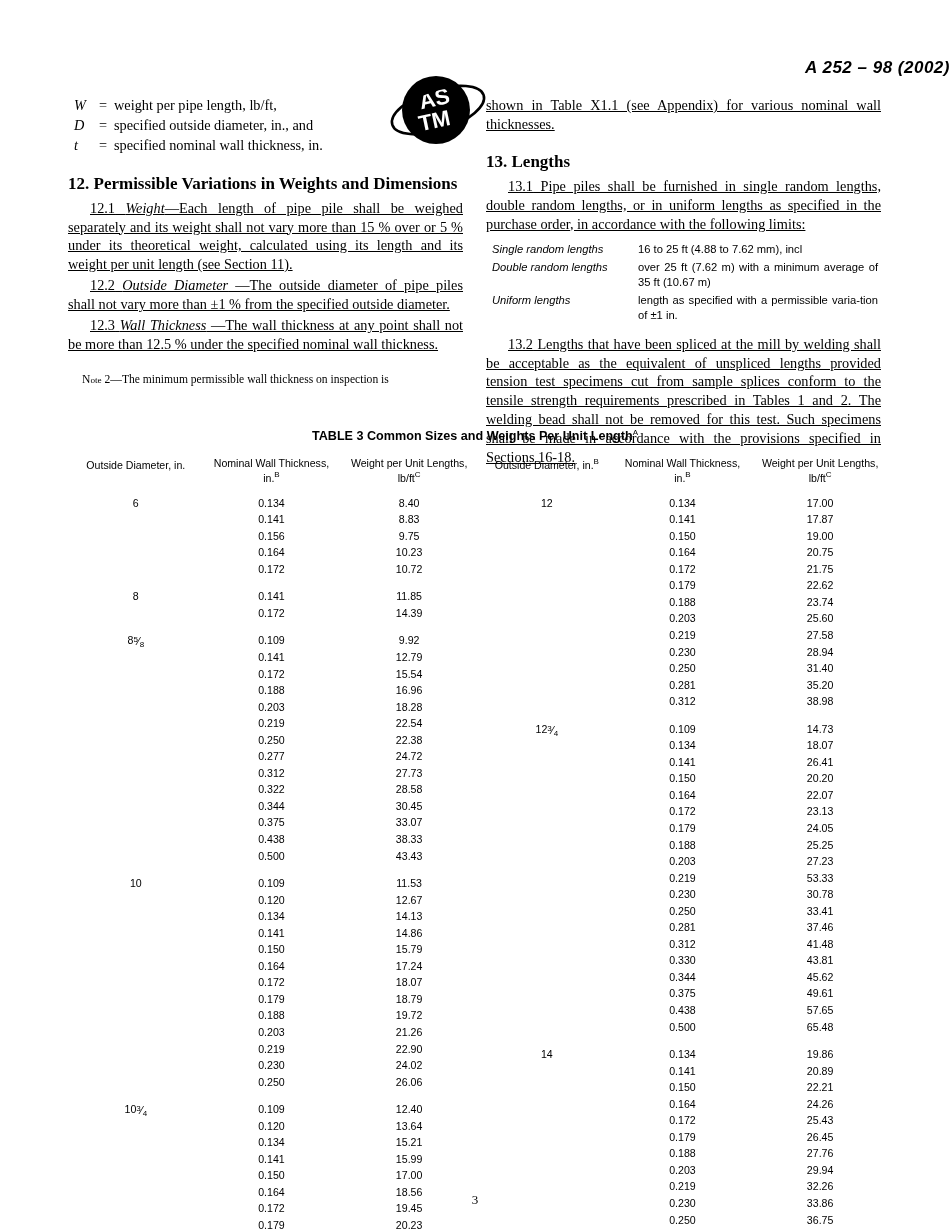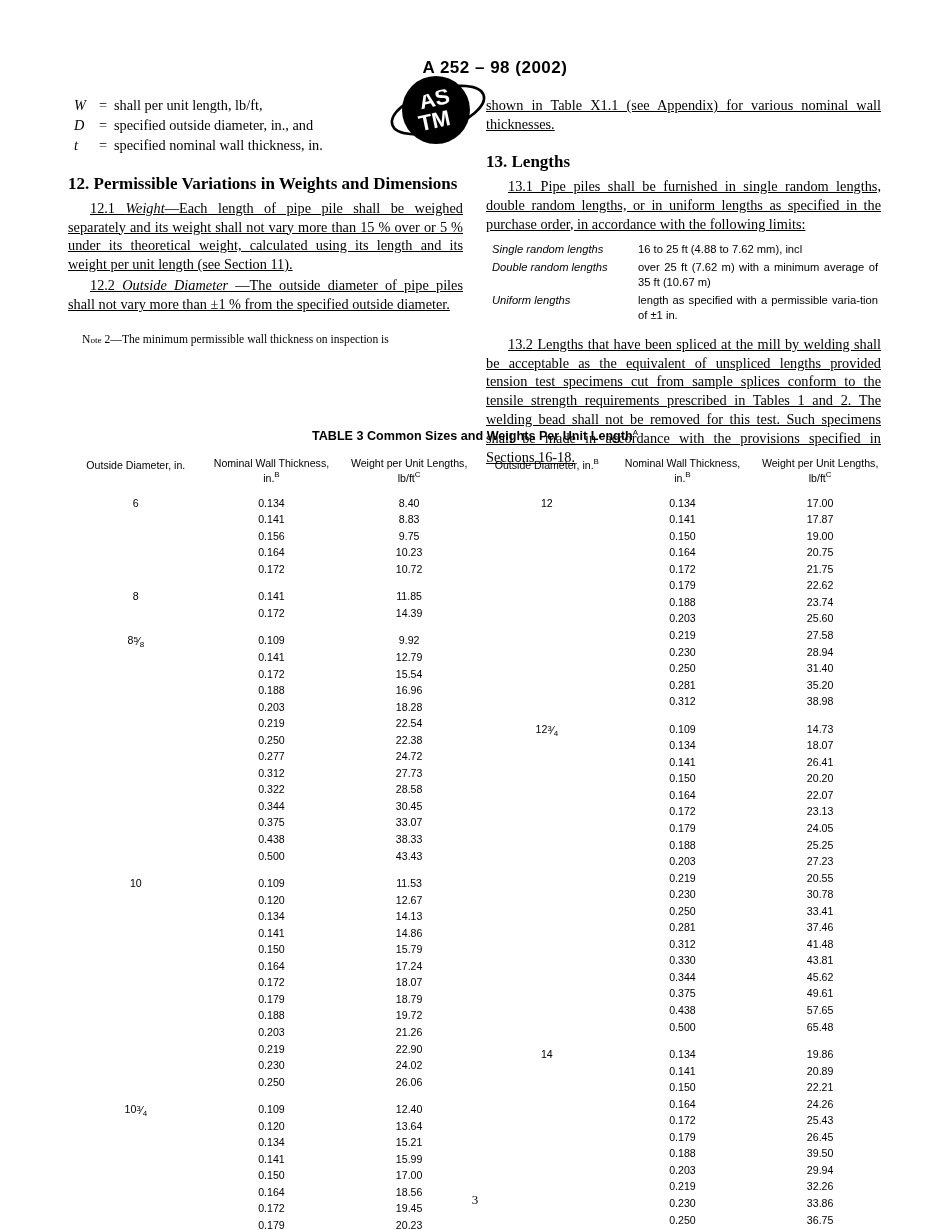--- a/index.html
+++ b/index.html
@@ -13,22 +13,23 @@
     position: relative;
     overflow: hidden;
   }
 
   .page { position: relative; width: 950px; height: 1230px; }
 
   
   .header {
     position: absolute;
     top: 58px; left: 0; right: 0;
-    text-align: center;
+    text-align: right;
     height: 50px;
+    font-style: italic;
   }
   .header-title {
     font-family: "Liberation Sans", sans-serif;
     font-weight: bold;
     font-size: 17px;
     letter-spacing: 0.5px;
     position: relative;
     z-index: 3;
     display: inline-block;
     padding-left: 40px;
@@ -191,21 +192,21 @@
   </div>
 
   <div class="col col-left">
 
     <div class="deflist">
       <table>
         <tbody>
             <tr>
           <td class="sym">W</td>
           <td class="eq">=</td>
-          <td>shall per unit length, lb/ft,</td>
+          <td>weight per pipe length, lb/ft,</td>
         </tr>
         <tr>
           <td class="sym">D</td>
           <td class="eq">=</td>
           <td>specified outside diameter, in., and</td>
         </tr>
         <tr>
           <td class="sym">t</td>
           <td class="eq">=</td>
           <td>specified nominal wall thickness, in.</td>
@@ -213,20 +214,21 @@
       </tbody>
         </table>
     </div>
 
     <h2 class="sec">12.  Permissible Variations in Weights and Dimensions</h2>
 
     <p class="para"><span>12.1</span> <span class="it">Weight</span><span>—Each length of pipe pile shall be weighed separately and its weight shall not vary more than 15 % over or 5 % under its theoretical weight, calculated using its length and its weight per unit length (see Section 11).</span></p>
 
     <p class="para"><span>12.2</span> <span class="it">Outside Diameter</span><span> —The outside diameter of pipe piles shall not vary more than ±1 % from the specified outside diameter.</span></p>
 
+    <p class="para"><span>12.3</span> <span class="it">Wall Thickness</span><span> —The wall thickness at any point shall not be more than 12.5 % under the specified nominal wall thickness.</span></p>
 
     <p class="note"><span class="sc-n">N</span><span class="sc-ote">ote</span><span> 2—The minimum permissible wall thickness on inspection is</span></p>
 
   </div>
 
   <div class="col col-right">
 
     <p class="para" style="text-indent:0">shown in Table X1.1 (see Appendix) for various nominal wall thicknesses.</p>
 
     <h2 class="sec">13.  Lengths</h2>
@@ -633,21 +635,21 @@
                 <td class="c-wl">25.25</td>
               </tr>
               <tr>
                 <td class="c-od">&nbsp;</td>
                 <td class="c-wt">0.203</td>
                 <td class="c-wl">27.23</td>
               </tr>
               <tr>
                 <td class="c-od">&nbsp;</td>
                 <td class="c-wt">0.219</td>
-                <td class="c-wl">20.55</td>
+                <td class="c-wl">53.33</td>
               </tr>
               <tr>
                 <td class="c-od">&nbsp;</td>
                 <td class="c-wt">0.230</td>
                 <td class="c-wl">30.78</td>
               </tr>
               <tr>
                 <td class="c-od">&nbsp;</td>
                 <td class="c-wt">0.250</td>
                 <td class="c-wl">33.41</td>
@@ -716,21 +718,21 @@
                 <td class="c-wl">25.43</td>
               </tr>
               <tr>
                 <td class="c-od">&nbsp;</td>
                 <td class="c-wt">0.179</td>
                 <td class="c-wl">26.45</td>
               </tr>
               <tr>
                 <td class="c-od">&nbsp;</td>
                 <td class="c-wt">0.188</td>
-                <td class="c-wl">39.50</td>
+                <td class="c-wl">27.76</td>
               </tr>
               <tr>
                 <td class="c-od">&nbsp;</td>
                 <td class="c-wt">0.203</td>
                 <td class="c-wl">29.94</td>
               </tr>
               <tr>
                 <td class="c-od">&nbsp;</td>
                 <td class="c-wt">0.219</td>
                 <td class="c-wl">32.26</td>

